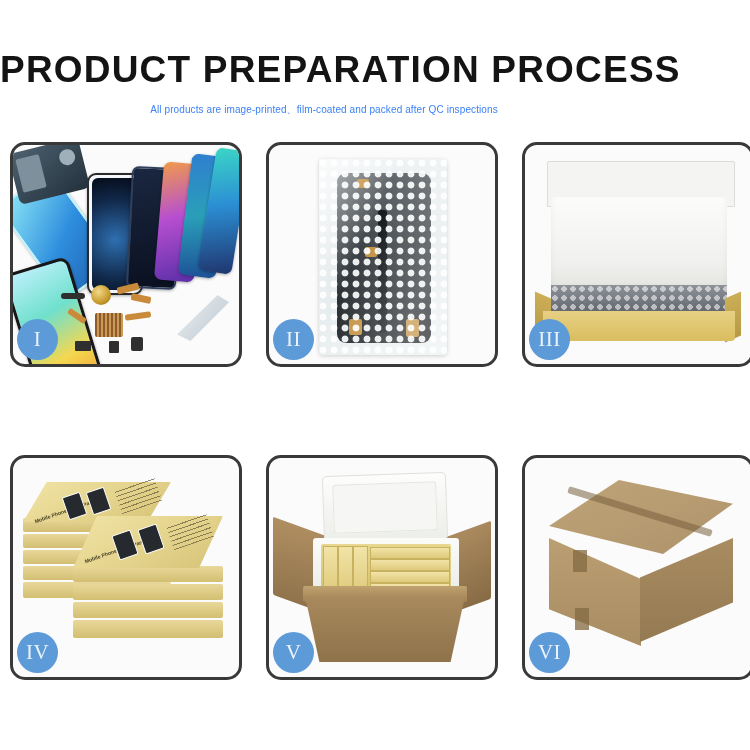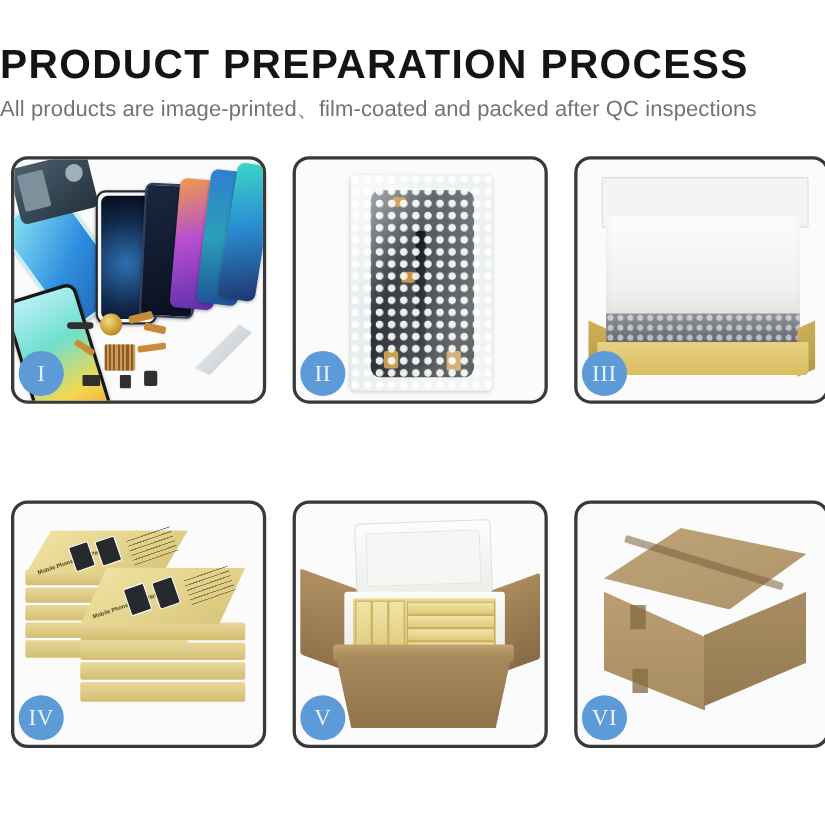--- a/index.html
+++ b/index.html
@@ -1,27 +1,27 @@
 <!DOCTYPE html>
 <html><head>
 <meta charset="utf-8">
 <style>
   html,body{margin:0;padding:0;}
   body{
     width:750px;height:750px;background:#ffffff;
     font-family:"Liberation Sans","DejaVu Sans",sans-serif;
     overflow:hidden;position:relative;
   }
-  .header{position:absolute;left:0;top:36px;width:648px;text-align:center;}
+  .header{position:absolute;left:0;top:47px;width:648px;text-align:center;}
   .title{
     font-size:37px;font-weight:700;color:#141414;
     letter-spacing:1.2px;line-height:46px;white-space:nowrap;
   }
   .subtitle{
-    font-size:20px;color:#737373;line-height:22px;margin-top:6px;
+    font-size:10px;color:#3b82f6;line-height:22px;margin-top:6px;
     white-space:nowrap;letter-spacing:.1px;
   }
   .grid{position:absolute;left:10px;top:142px;width:730px;height:596px;}
   .panel{
     position:absolute;width:232px;height:225px;
     border:3px solid #393939;border-radius:15px;
     background:#fbfbfb;box-sizing:border-box;overflow:hidden;
   }
   .p0{left:0;top:0;}  .p1{left:256px;top:0;padding-left:28px;}  .p2{left:512px;top:0;}
   .p3{left:0;top:313px;} .p4{left:256px;top:313px;} .p5{left:512px;top:313px;}

